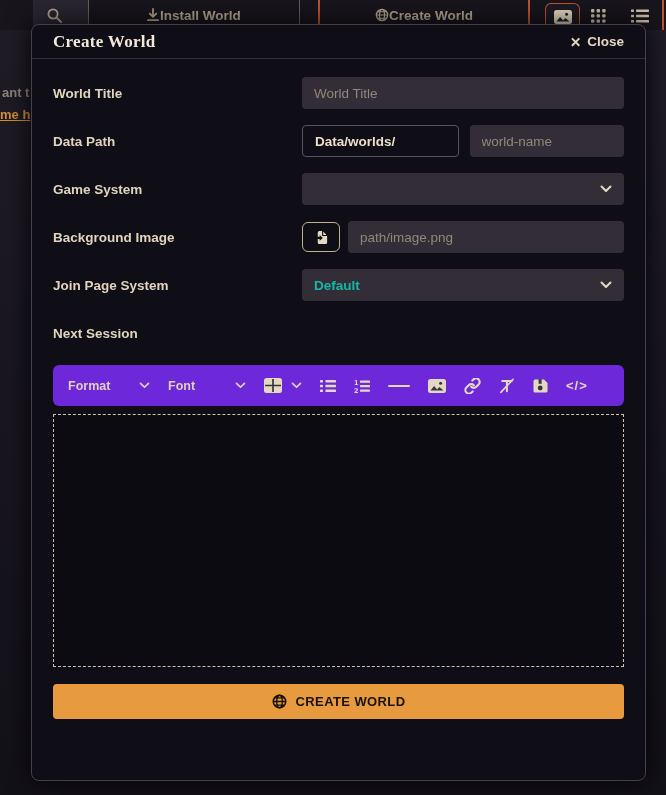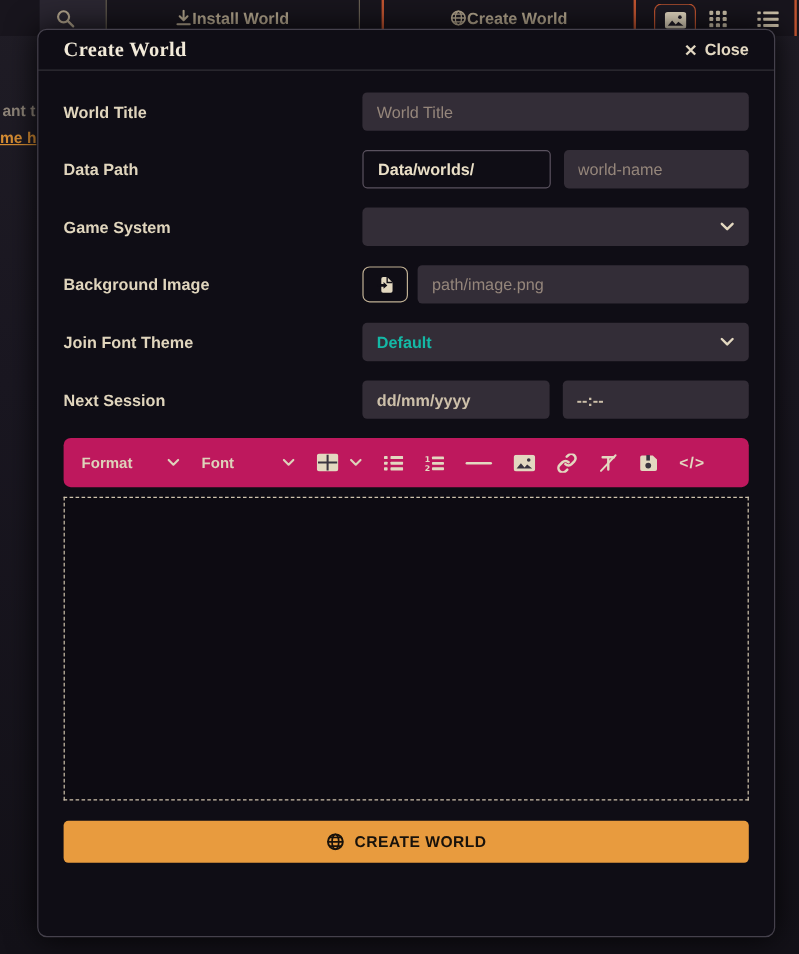--- a/index.html
+++ b/index.html
@@ -42,21 +42,21 @@
   .text-input::placeholder{color:#95867b;opacity:1}
   .text-input.bright::placeholder{color:#cdc0aa;font-weight:600}
   .prefix-box{box-sizing:border-box;height:32px;flex:1;border:1px solid #5a525f;border-radius:4px;background:transparent;
     display:flex;align-items:center;padding:0 12px;color:#eadfc7;font-size:13.5px;font-weight:700}
   .select{box-sizing:border-box;height:32px;flex:1;background:#332d37;border-radius:4px;display:flex;align-items:center;
     justify-content:space-between;padding:0 12px;color:#14b8a6;font-size:13.5px;font-weight:600;cursor:pointer}
   .file-btn{box-sizing:border-box;width:38px;height:30px;flex:none;background:transparent;border:1px solid #c0b094;
     border-radius:6px;display:flex;align-items:center;justify-content:center;cursor:pointer;padding:0}
   
   .desc-label{margin-top:24px;color:#e0d5bd;font-size:13.5px;font-weight:700}
-  .toolbar{height:41px;background:#be185d;border-radius:6px;display:flex;align-items:center;
+  .toolbar{height:41px;background:#6d28d9;border-radius:6px;display:flex;align-items:center;
     padding:0 15px;gap:18px;color:#e3d8c0}
   .dropdown{display:flex;align-items:center;justify-content:space-between;cursor:pointer;
     font-size:12.5px;font-weight:700;color:#ded2ba}
   .dropdown.fmt{width:82px}
   .dropdown.fnt{width:78px}
   .tool-btn{display:flex;align-items:center;justify-content:center;gap:9px;cursor:pointer;color:#e3d8c0}
   .hr-glyph{width:22px;height:2px;background:currentColor;border-radius:1px}
   .code-glyph{font-size:13px;font-weight:700;letter-spacing:1px}
   .desc-area{margin-top:8px;height:253px;box-sizing:border-box;border:1px dashed #cfc3ad;background:#0d0b12;cursor:text}
   
@@ -202,39 +202,35 @@
               <path d="M1 7.2h5V5.4l3.4 3-3.4 3V9.6H1z" fill="#0f0d15"></path>
               <path d="M2.2 7.2h3.8V5.9l2.6 2.5-2.6 2.5V9.6H2.2z" fill="#e3d8c0" opacity="0"></path>
             </svg>
           </span>
         </button>
         <input class="text-input" type="text" placeholder="path/image.png" style="">
       </div>
     </div>
 
     <div class="form-row">
-      <div class="form-label">Join Font Theme</div>
+      <div class="form-label">Join Page System</div>
       <div class="form-field">
         <div class="select">
           <span>Default</span>
           <span>
             <svg viewBox="0 0 12 8" width="12" height="8">
                 <path d="M1.5 1.5L6 6l4.5-4.5" fill="none" stroke="#e3d8c0" stroke-width="2" stroke-linecap="round" stroke-linejoin="round"></path>
               </svg>
           </span>
         </div>
       </div>
     </div>
 
     <div class="form-row">
       <div class="form-label">Next Session</div>
-      <div class="form-field">
-        <input class="text-input bright" type="text" placeholder="dd/mm/yyyy" style="">
-        <input class="text-input bright" type="text" placeholder="--:--" style="">
-      </div>
     </div>
 
 
     <div class="toolbar">
       <div class="dropdown fmt">
         <span>Format</span>
         <span>
           <svg viewBox="0 0 12 8" width="11" height="7">
               <path d="M1.5 1.5L6 6l4.5-4.5" fill="none" stroke="#ded2ba" stroke-width="2" stroke-linecap="round" stroke-linejoin="round"></path>
             </svg>

